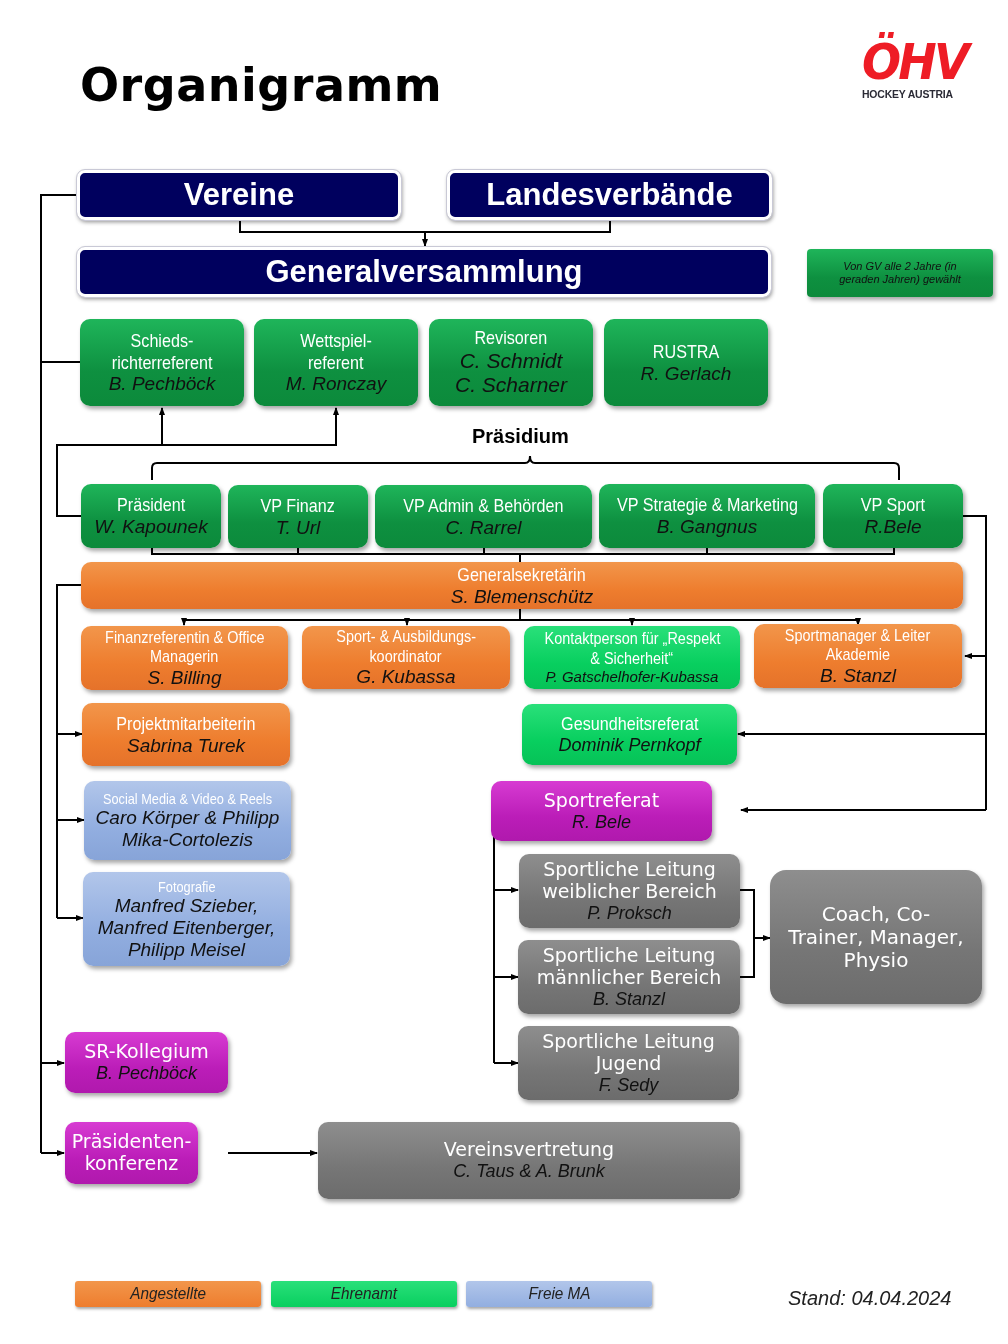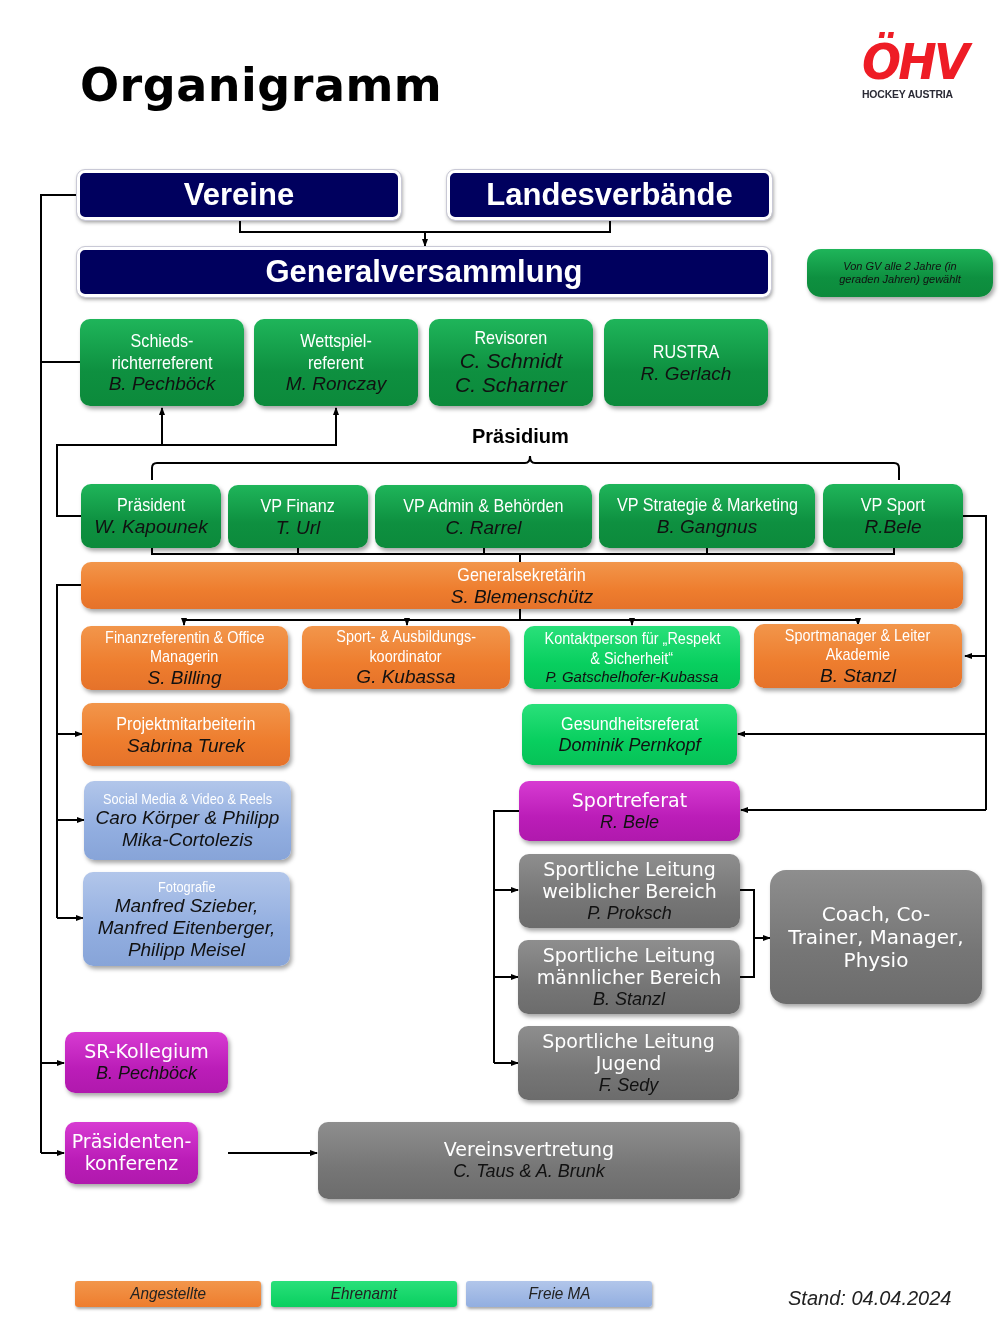--- a/index.html
+++ b/index.html
@@ -103,21 +103,21 @@
 
 <div class="box navy" style="left:77px;top:170px;width:324px;height:50px;">
   <div class="t">Vereine</div>
 </div>
 <div class="box navy" style="left:447px;top:170px;width:325px;height:50px;">
   <div class="t">Landesverbände</div>
 </div>
 <div class="box navy" style="left:77px;top:247px;width:694px;height:50px;">
   <div class="t">Generalversammlung</div>
 </div>
-<div class="box green" style="left:807px;top:249px;width:186px;height:48px;padding:0 16px;border-radius:14px;">
+<div class="box green" style="left:807px;top:249px;width:186px;height:48px;padding:0 16px;border-radius:4px;">
   <div class="n note">Von GV alle 2 Jahre (in geraden Jahren) gewählt</div>
 </div>
 
 <div class="box green" style="left:80px;top:319px;width:164px;height:87px;">
   <div class="t">Schieds-</div>
   <div class="t">richterreferent</div>
   <div class="n">B. Pechböck</div>
 </div>
 <div class="box green" style="left:254px;top:319px;width:164px;height:87px;">
   <div class="t">Wettspiel-</div>
@@ -196,21 +196,21 @@
   <div class="t">Fotografie</div>
   <div class="n">Manfred Szieber,</div>
   <div class="n">Manfred Eitenberger,</div>
   <div class="n">Philipp Meisel</div>
 </div>
 
 <div class="box green2" style="left:522px;top:704px;width:215px;height:61px;">
   <div class="t">Gesundheitsreferat</div>
   <div class="n">Dominik Pernkopf</div>
 </div>
-<div class="box magenta" style="left:519px;top:781px;width:221px;height:60px;">
+<div class="box magenta" style="left:491px;top:781px;width:221px;height:60px;">
   <div class="t">Sportreferat</div>
   <div class="n">R. Bele</div>
 </div>
 <div class="box gray" style="left:519px;top:854px;width:221px;height:74px;">
   <div class="t">Sportliche Leitung</div>
   <div class="t">weiblicher Bereich</div>
   <div class="n">P. Proksch</div>
 </div>
 <div class="box gray" style="left:518px;top:940px;width:222px;height:74px;">
   <div class="t">Sportliche Leitung</div>

